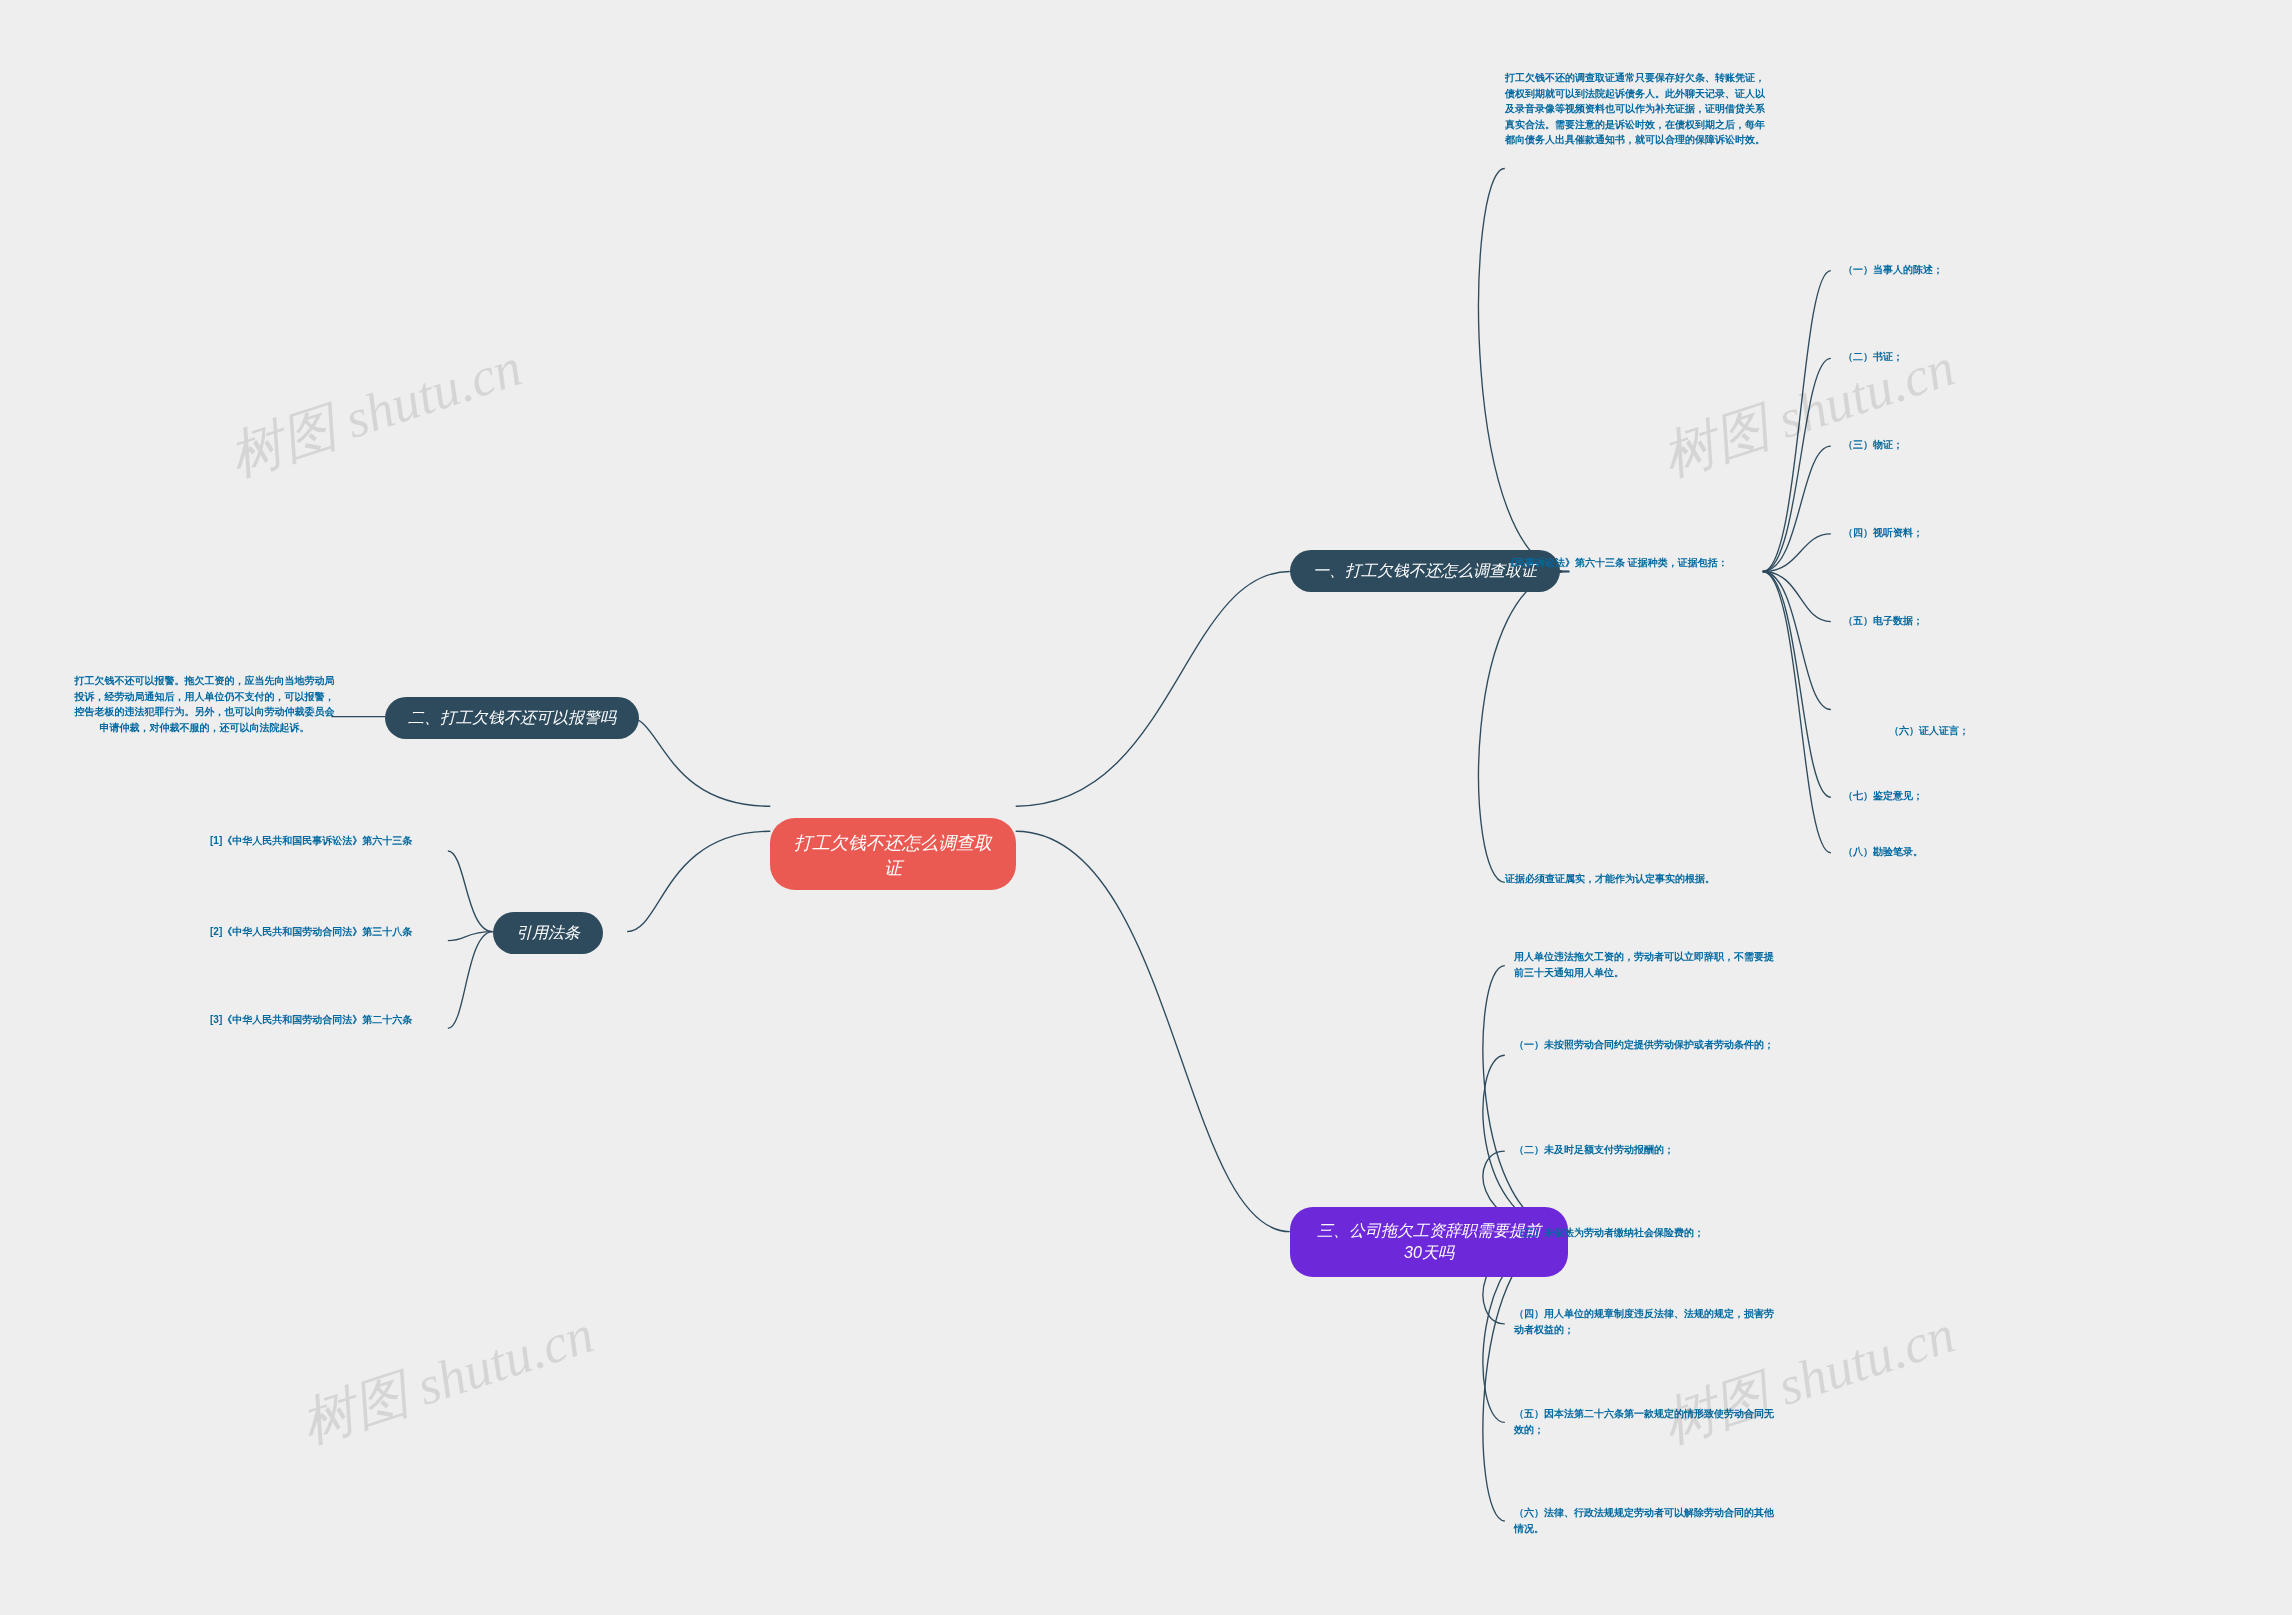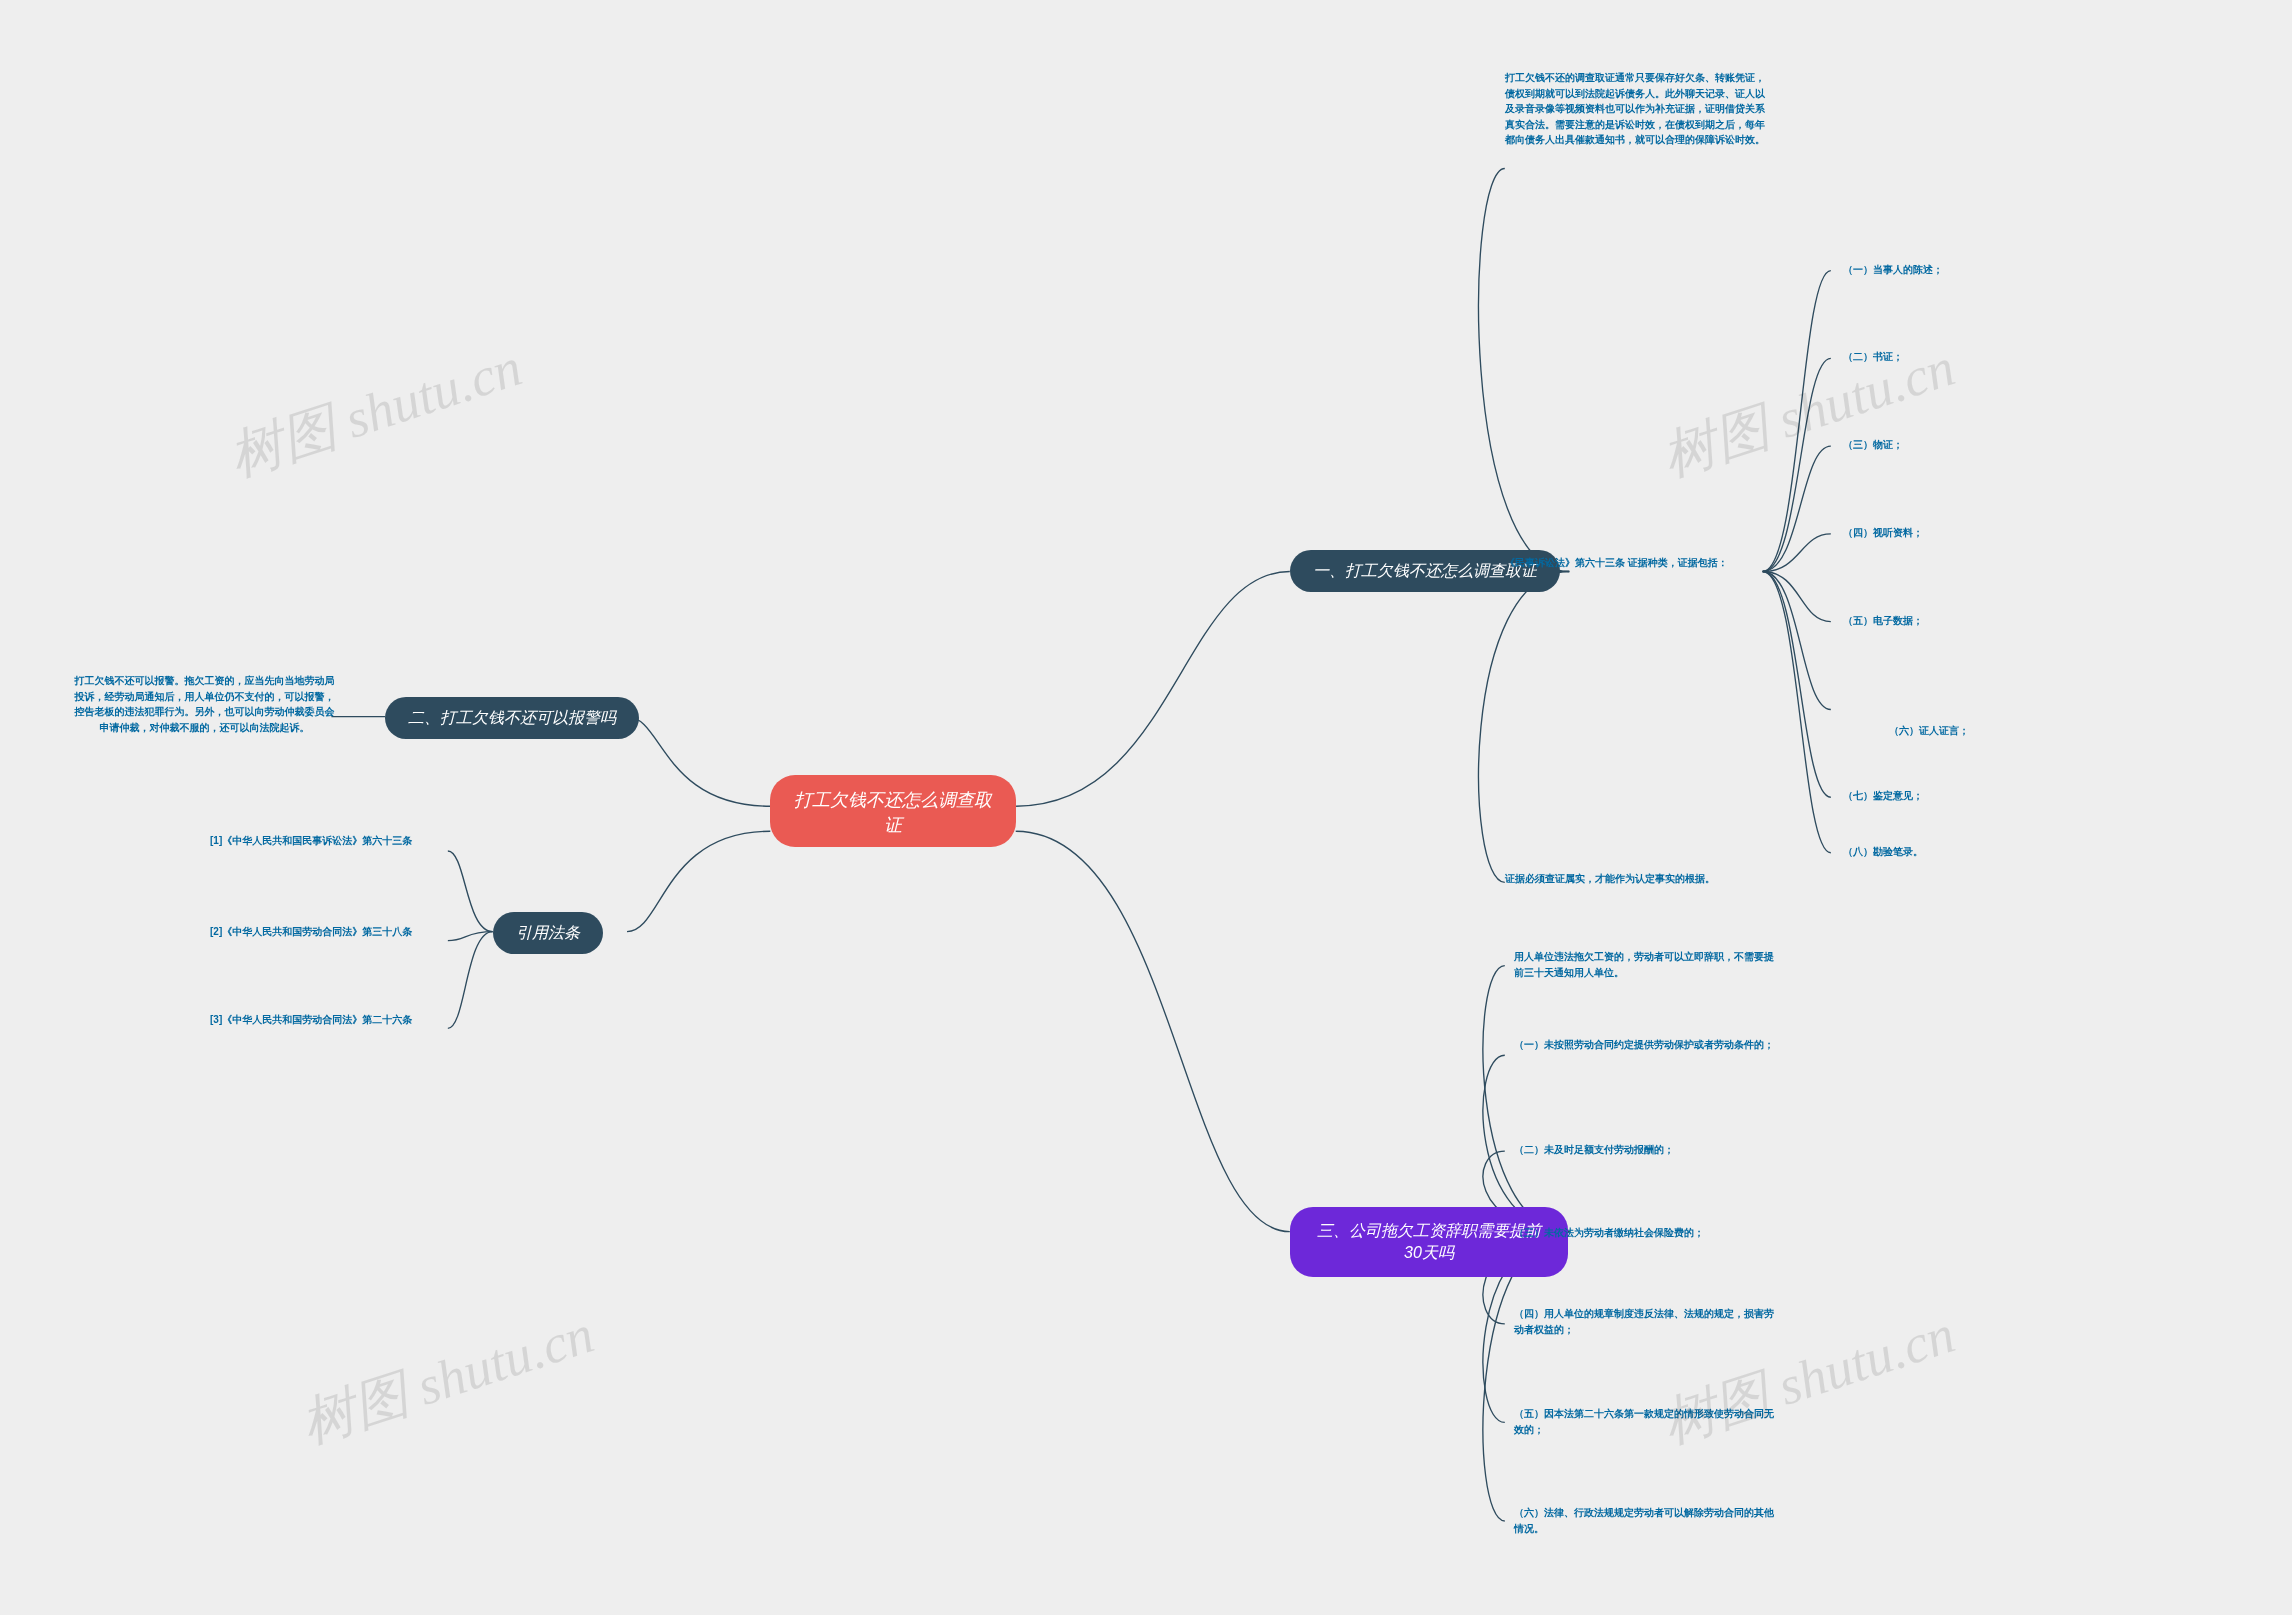--- a/index.html
+++ b/index.html
@@ -50,21 +50,21 @@
   <path d="M 1752 1375 C 1640 1375 1640 1588 1680 1588"></path>
   <path d="M 1752 1375 C 1640 1375 1640 1698 1680 1698"></path>
 
   <path d="M 430 800 C 400 800 400 800 370 800"></path>
 
   <path d="M 550 1040 C 520 1040 520 950 500 950"></path>
   <path d="M 550 1040 C 520 1040 520 1050 500 1050"></path>
   <path d="M 550 1040 C 520 1040 520 1148 500 1148"></path>
 </svg>
 
-<div class="node node-root" style="left:770px; top:775px;">
+<div class="node node-root" style="left:770px; top:818px;">
   <span>打工欠钱不还怎么调查取证</span>
 </div>
 
 <div class="node node-branch" style="left:1290px; top:550px;">
   <span>一、打工欠钱不还怎么调查取证</span>
 </div>
 <div class="leaf leaf-block-wide" style="left:1505px; top:70px;">打工欠钱不还的调查取证通常只要保存好欠条、转账凭证，债权到期就可以到法院起诉债务人。此外聊天记录、证人以及录音录像等视频资料也可以作为补充证据，证明借贷关系真实合法。需要注意的是诉讼时效，在债权到期之后，每年都向债务人出具催款通知书，就可以合理的保障诉讼时效。</div>
 <div class="leaf leaf-block" style="left:1505px; top:555px;">《民事诉讼法》第六十三条 证据种类，证据包括：</div>
 <div class="leaf leaf-block-wide" style="left:1505px; top:871px;">证据必须查证属实，才能作为认定事实的根据。</div>
 

